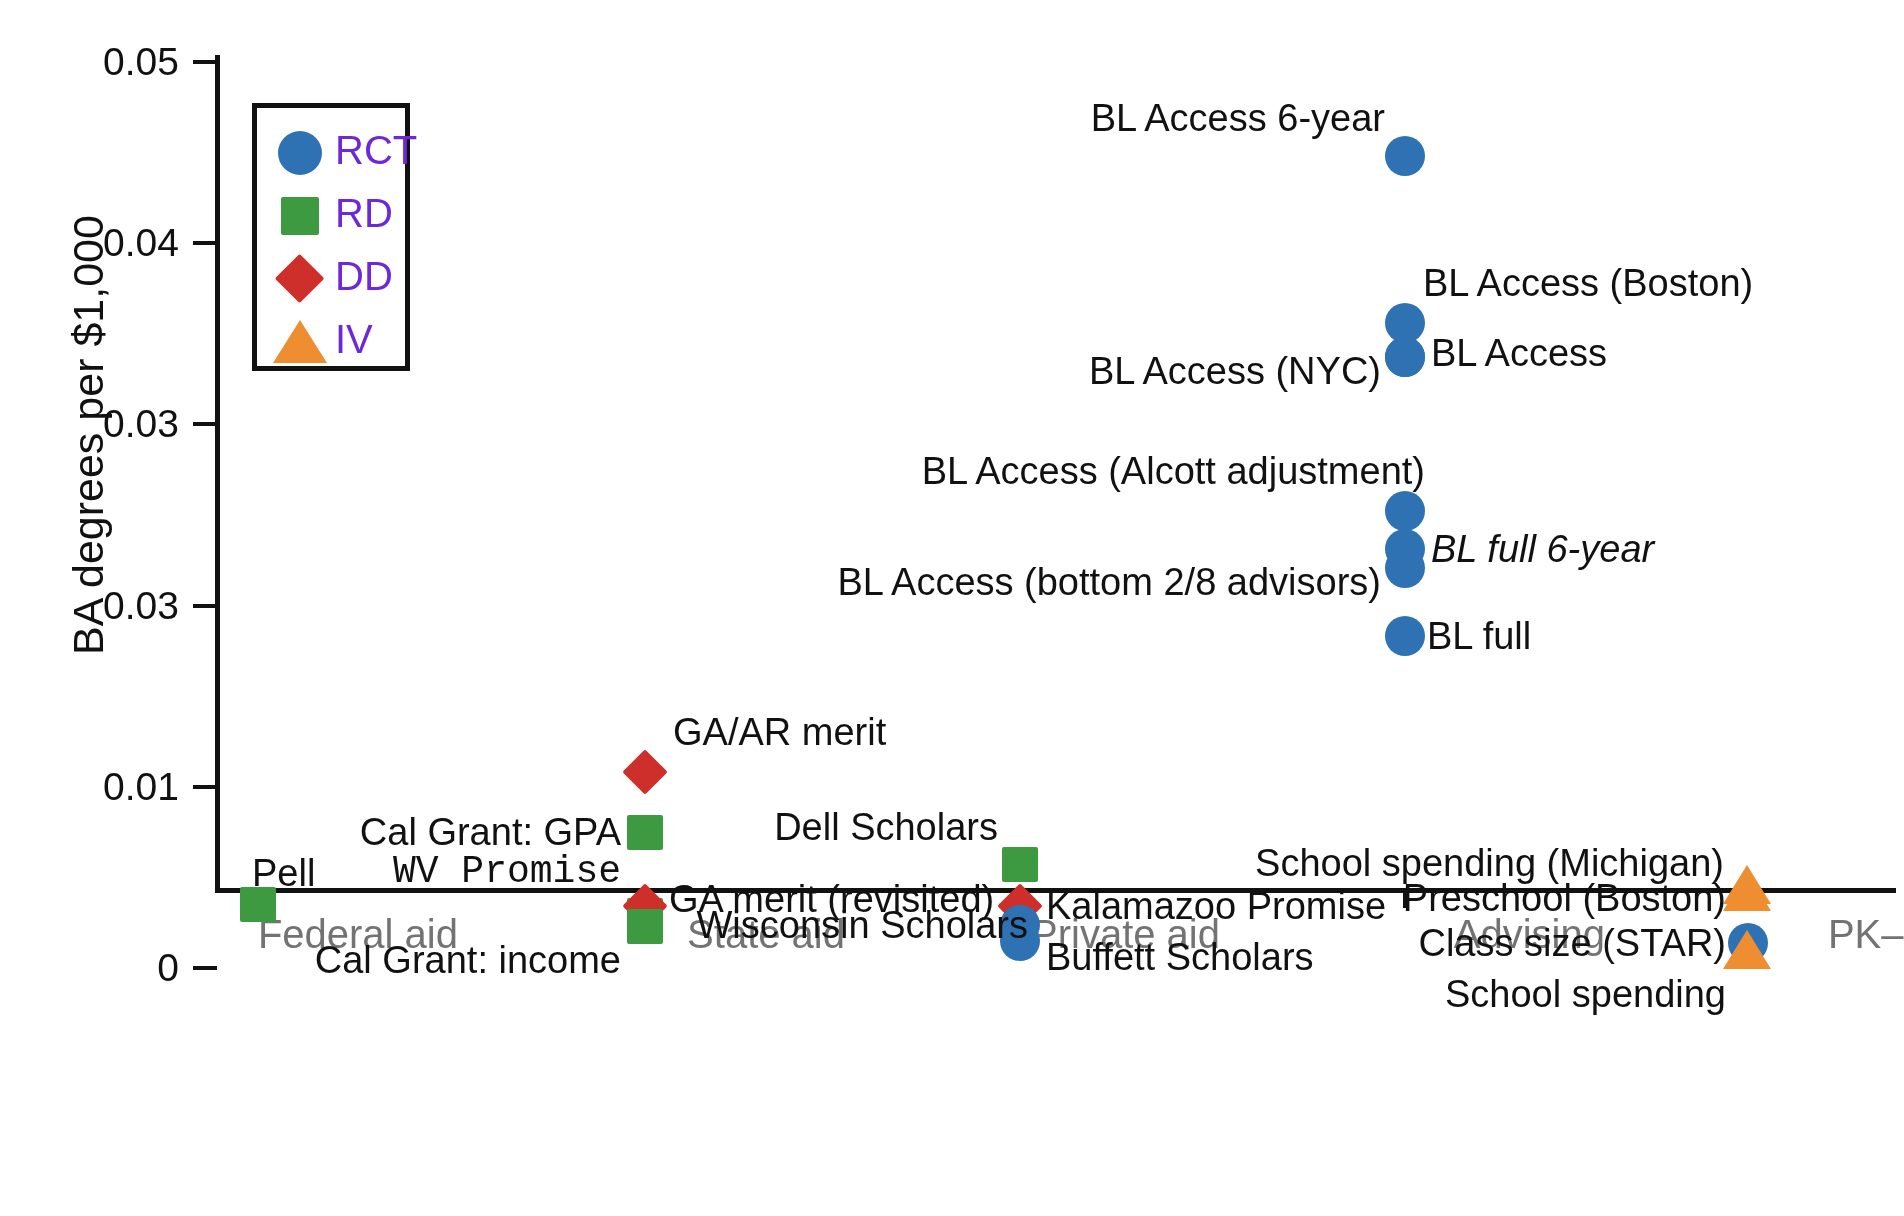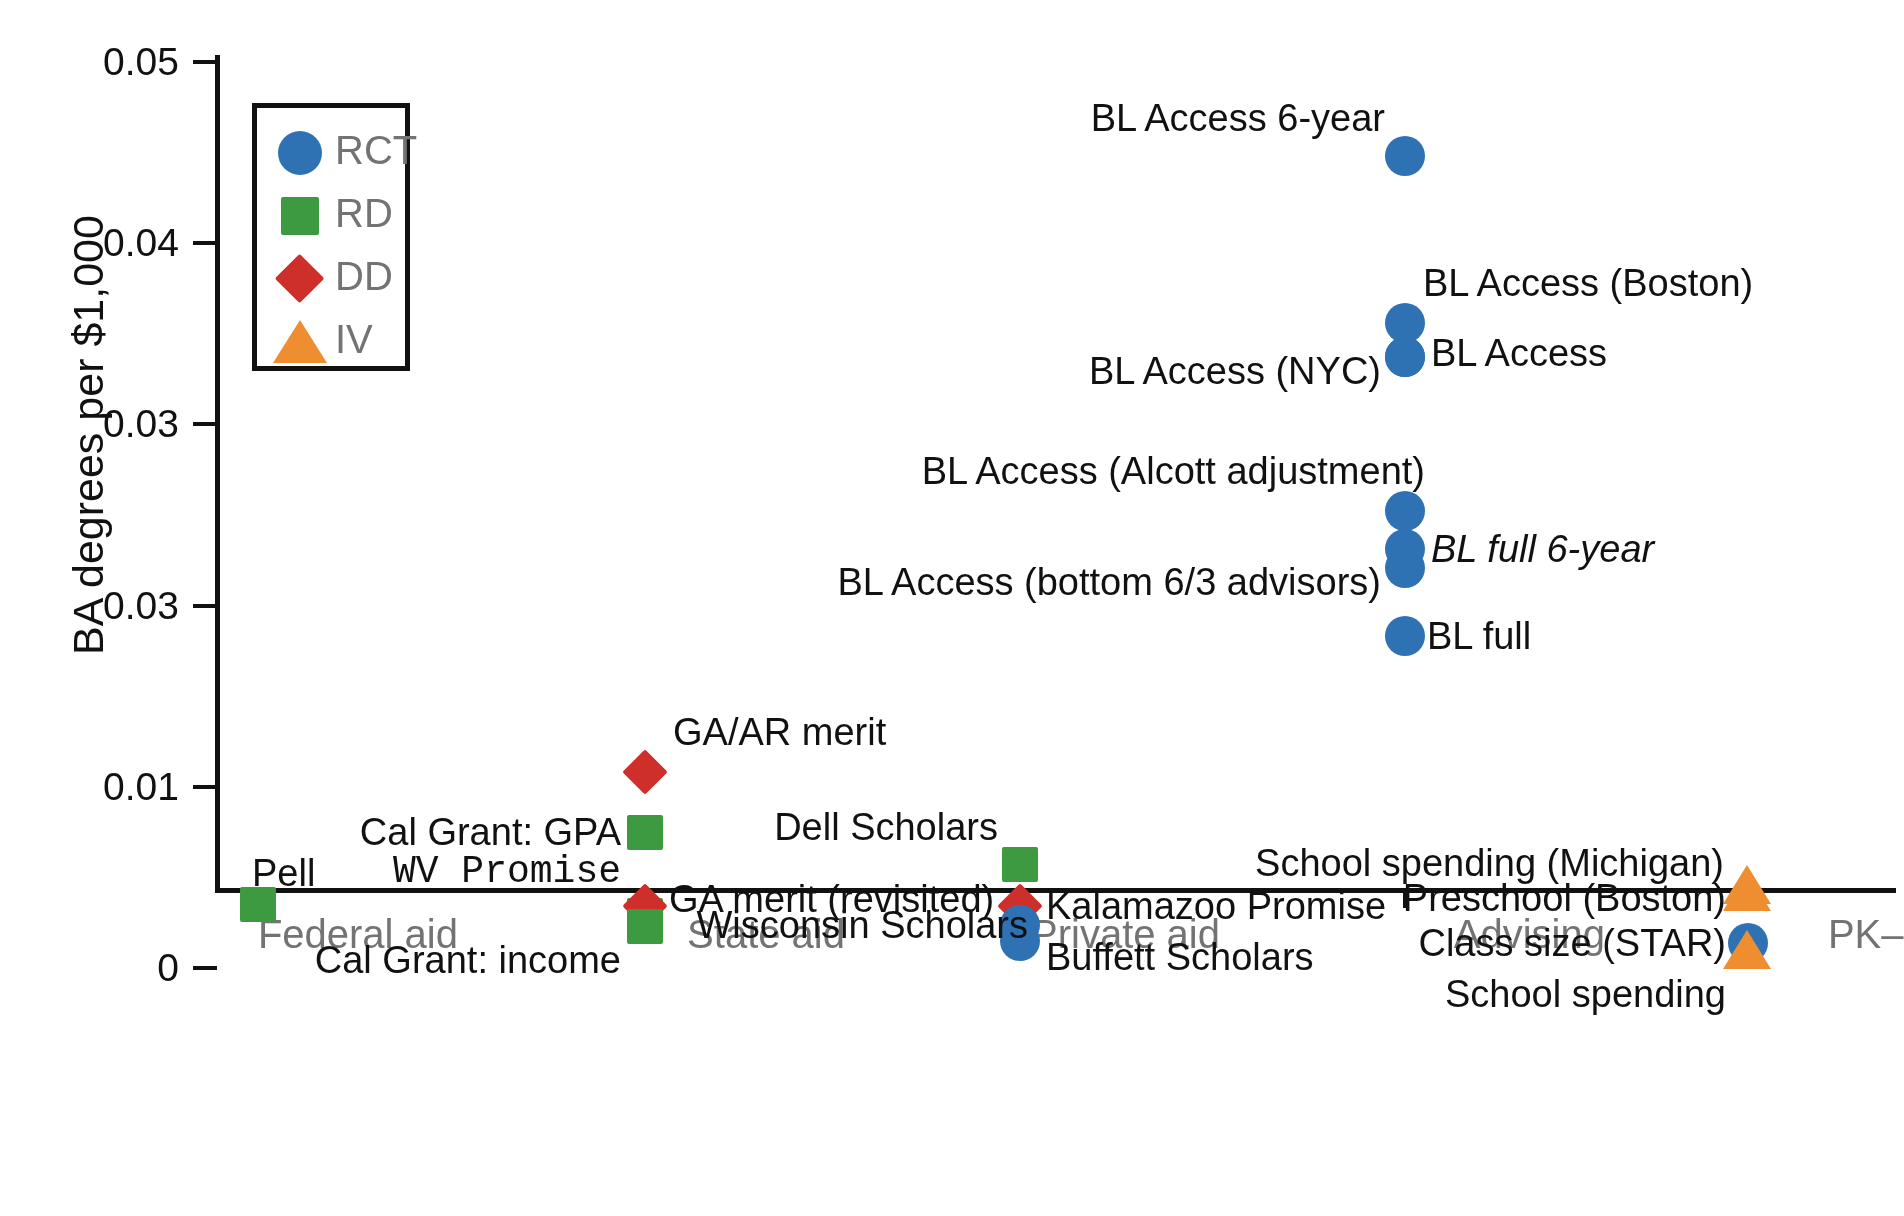--- a/index.html
+++ b/index.html
@@ -22,21 +22,21 @@
     font-size:40px;line-height:44px;color:#737373;}
 
   #ylabel{position:absolute;left:-292px;top:412px;width:760px;text-align:center;
     transform:rotate(-90deg);font-size:43px;line-height:46px;color:#111;}
 
   
   #legend{position:absolute;left:252px;top:103px;width:158px;height:268px;
     border:5px solid #111;background:#fff;box-sizing:border-box;}
   .legend-row{position:absolute;left:0;width:158px;height:58px;}
   .legend-sym{position:absolute;left:20px;top:0;width:46px;height:46px;}
-  .legend-txt{position:absolute;left:78px;top:-3px;font-size:40px;line-height:46px;color:#737373;}
+  .legend-txt{position:absolute;left:78px;top:-3px;font-size:40px;line-height:46px;color:#6d28d9;}
 
   
   .mk{position:absolute;}
   .mk.circle{border-radius:50%;}
   .mk.square{border-radius:2px;}
   .mk.diamond{transform:rotate(45deg);border-radius:2px;}
   .mk.tri{width:0;height:0;background:transparent !important;
     border-left:solid transparent;border-right:solid transparent;}
 
   
@@ -114,21 +114,21 @@
       <div class="plabel left" style="top: 806.716px; right: 906px;">Dell Scholars</div>
       <div class="plabel right" style="top: 886.392px; left: 1046px;">Kalamazoo Promise</div>
       <div class="plabel left" style="top: 904.512px; right: 876px;">Wisconsin Scholars</div>
       <div class="plabel right" style="top: 936.82px; left: 1046px;">Buffett Scholars</div>
       <div class="plabel left" style="top: 98.224px; right: 519px;">BL Access 6-year</div>
       <div class="plabel right" style="top: 262.928px; left: 1423px;">BL Access (Boston)</div>
       <div class="plabel right" style="top: 333.356px; left: 1431px;">BL Access</div>
       <div class="plabel left" style="top: 351.356px; right: 523px;">BL Access (NYC)</div>
       <div class="plabel left" style="top: 451.376px; right: 479px;">BL Access (Alcott adjustment)</div>
       <div class="plabel right" style="top: 529.428px; left: 1431px; font-style: italic;">BL full 6-year</div>
-      <div class="plabel left" style="top: 561.548px; right: 523px;">BL Access (bottom 6/3 advisors)</div>
+      <div class="plabel left" style="top: 561.548px; right: 523px;">BL Access (bottom 2/8 advisors)</div>
       <div class="plabel right" style="top: 616.404px; left: 1427px;">BL full</div>
       <div class="plabel left" style="top: 842.648px; right: 180px;">School spending (Michigan)</div>
       <div class="plabel left" style="top: 877.896px; right: 178px;">Preschool (Boston)</div>
       <div class="plabel left" style="top: 922.632px; right: 178px;">Class size (STAR)</div>
       <div class="plabel left" style="top: 973.88px; right: 178px;">School spending</div>
     </div>
 
   <div id="legend">
       <div class="legend-row" style="top: 22px;">
         <div class="legend-sym">

